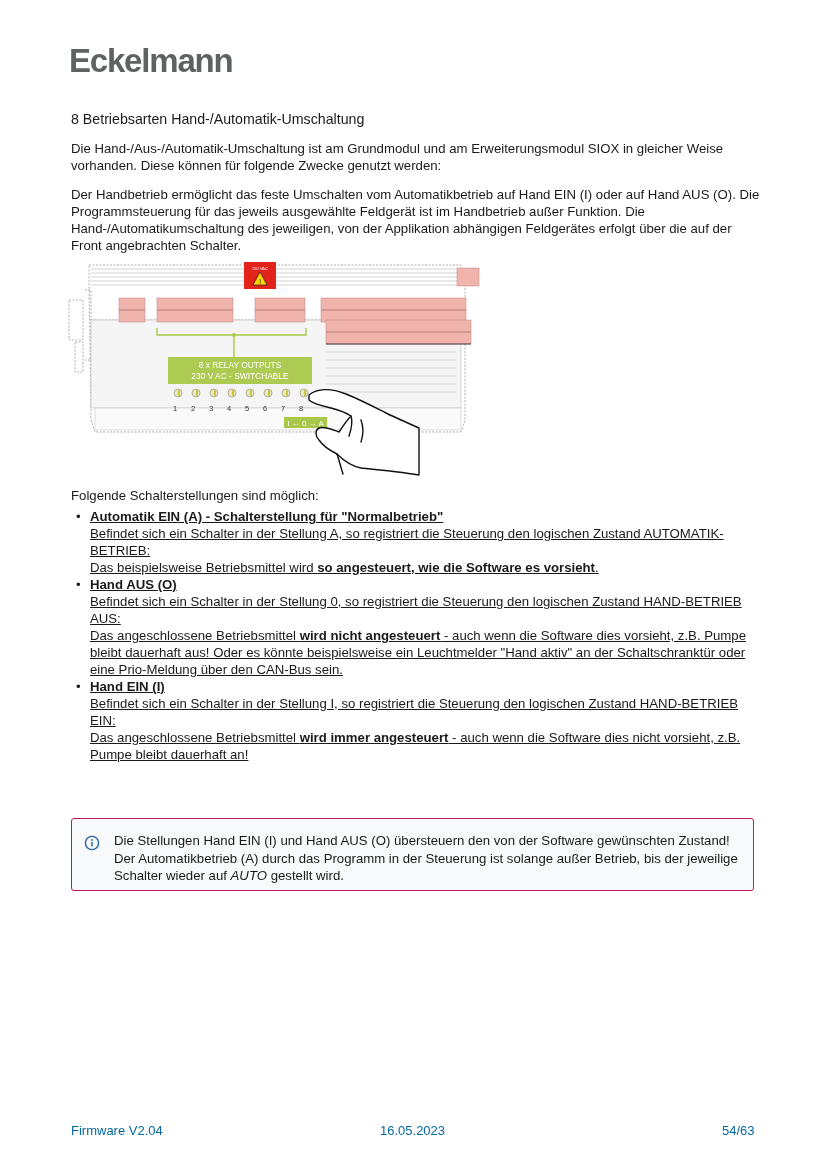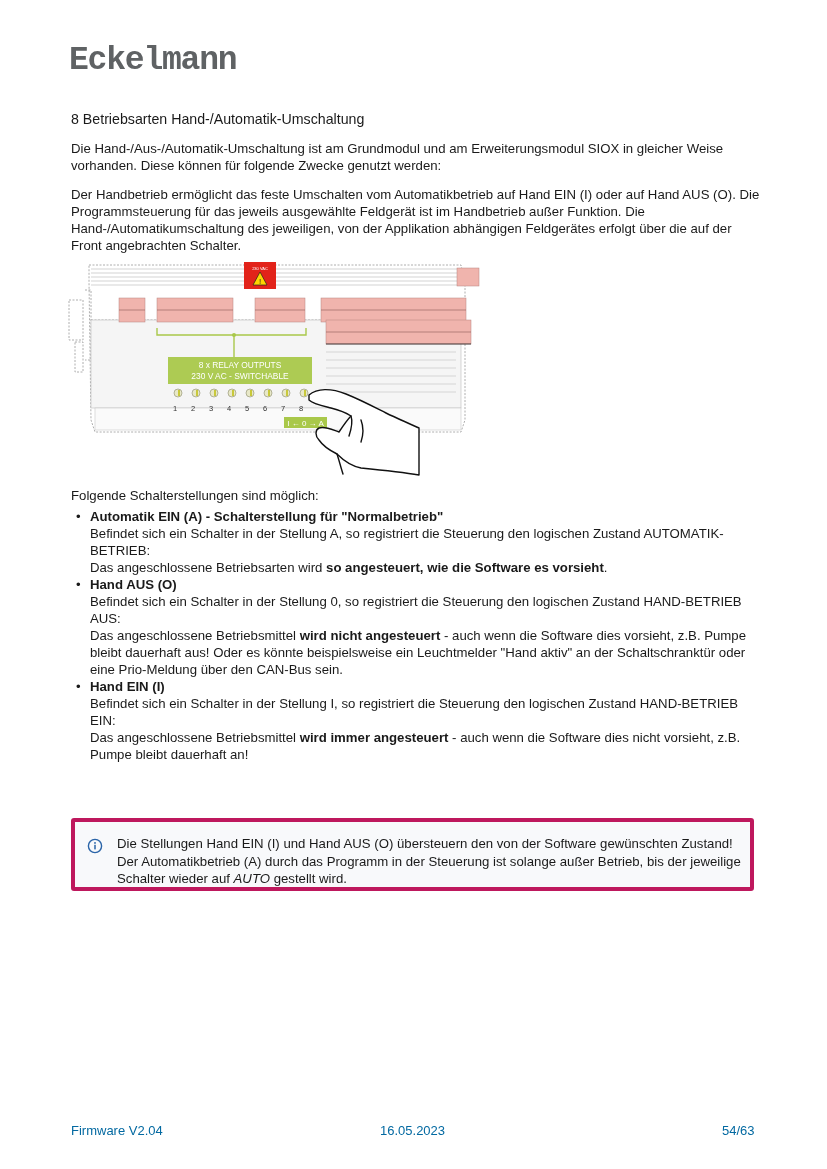--- a/index.html
+++ b/index.html
@@ -2,37 +2,37 @@
 <html><head>
   <meta charset="utf-8">
   <style>
     html, body { margin: 0; padding: 0; background: #ffffff; }
     body {
       width: 827px; height: 1169px; position: relative; overflow: hidden;
       font-family: "Liberation Sans", sans-serif; color: #1a1a1a;
     }
     .logo {
       position: absolute; left: 69px; top: 42px;
-      font-family: Liberation Mono, monospace; font-weight: bold;
+      font-family: Liberation Sans, sans-serif; font-weight: bold;
       font-size: 33px; letter-spacing: -1.2px; color: #5f6264;
     }
     .content { position: absolute; left: 71px; top: 110px; width: 690px; font-size: 13.2px; line-height: 17px; }
     h1 { font-size: 14.2px; font-weight: normal; margin: 0 0 12px 0; line-height: 18px; }
     p { margin: 0 0 6px 0; }
     .numbered { margin: 0; }
     .numbered div { margin-bottom: 0; }
     .gap { height: 6px; }
     .figure { position: relative; width: 420px; height: 225px; margin: 2px 0 0 -10px; }
-    .bullets { list-style: none; padding: 0; margin: 4px 0 10px 0; }
+    .bullets { list-style: none; padding: 0; margin: 4px 0 10px 0; text-decoration: underline; }
     .bullets li { position: relative; padding-left: 19px; margin-bottom: 0; }
     .bullets li::before { content: "\2022"; position: absolute; left: 5px; top: 0; }
     .b { font-weight: bold; }
     .info-box {
       position: absolute; left: 71px; top: 818px; width: 683px; height: 73px;
-      border: 4px solid #be185d; border-radius: 3px; background: #f8f9fb;
+      border: 1px solid #be185d; border-radius: 3px; background: #f8f9fb;
       box-sizing: border-box;
     }
     .info-icon { position: absolute; left: 12px; top: 16px; width: 16px; height: 16px; }
     .info-text { position: absolute; left: 42px; top: 13px; width: 630px; font-size: 13.2px; line-height: 17.5px; }
     .footer { position: absolute; top: 1123px; font-size: 13px; color: #0369a1; }
   </style>
 </head>
 <body>
 
 <div class="logo">Eckelmann</div>
@@ -149,21 +149,21 @@
         <path d="M300 160 C303 168 302 176 300 182"></path>
       </g>
     </svg>
   </div>
 
   <p style="margin-top:2px;margin-bottom:4px">Folgende Schalterstellungen sind möglich:</p>
   <ul class="bullets">
     <li>
       <div class="b">Automatik EIN (A) - Schalterstellung für "Normalbetrieb"</div>
       <div>Befindet sich ein Schalter in der Stellung A, so registriert die Steuerung den logischen Zustand AUTOMATIK-BETRIEB:</div>
-      <div><span>Das angeschlossene Betriebsarten wird </span><span class="b">so angesteuert, wie die Software es vorsieht</span><span>.</span></div>
+      <div><span>Das beispielsweise Betriebsmittel wird </span><span class="b">so angesteuert, wie die Software es vorsieht</span><span>.</span></div>
     </li>
     <li>
       <div class="b">Hand AUS (O)</div>
       <div>Befindet  sich ein Schalter in der Stellung 0, so registriert die Steuerung den logischen Zustand HAND-BETRIEB AUS:</div>
       <div><span>Das angeschlossene Betriebsmittel </span><span class="b">wird nicht angesteuert</span><span> - auch wenn die Software dies vorsieht, z.B. Pumpe bleibt dauerhaft aus! Oder es könnte beispielsweise ein Leuchtmelder "Hand aktiv" an der Schaltschranktür oder eine Prio-Meldung über den CAN-Bus sein.</span></div>
     </li>
     <li>
       <div class="b">Hand EIN (I)</div>
       <div>Befindet sich ein Schalter in der Stellung I, so registriert die Steuerung den logischen Zustand HAND-BETRIEB EIN:</div>
       <div><span>Das angeschlossene Betriebsmittel </span><span class="b">wird immer angesteuert</span><span> - auch wenn die Software dies nicht vorsieht, z.B. Pumpe bleibt dauerhaft an!</span></div>

